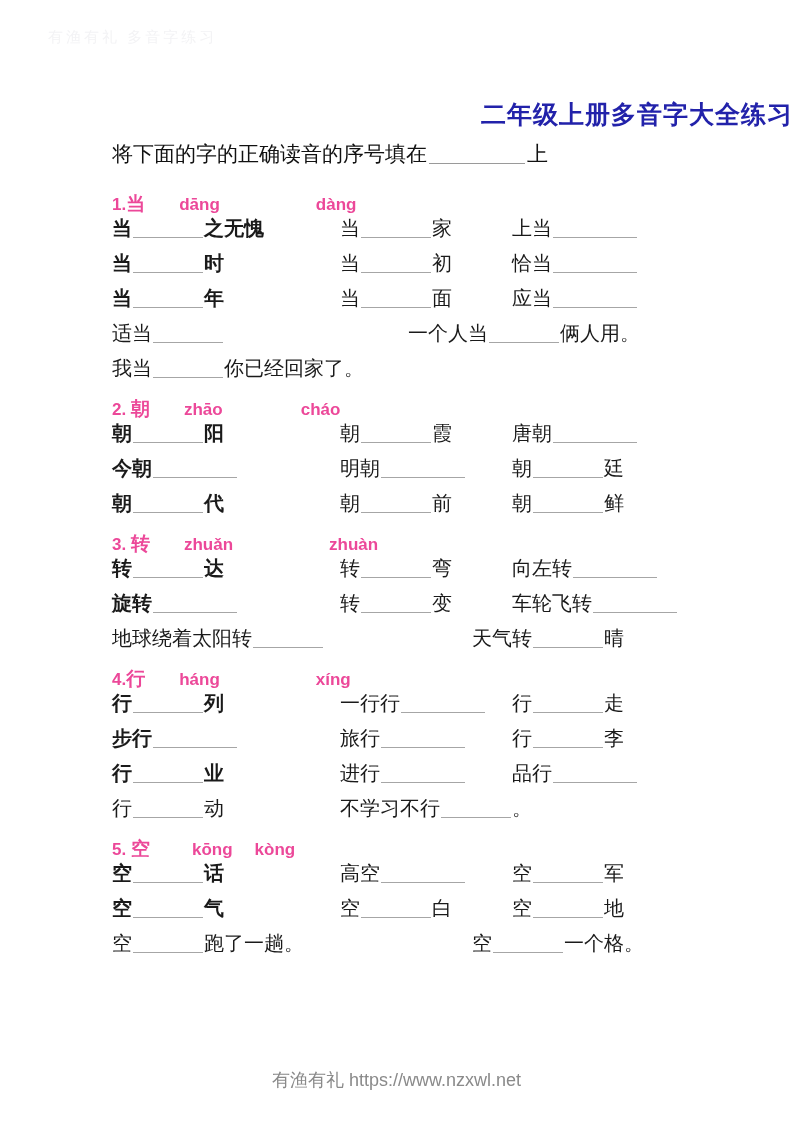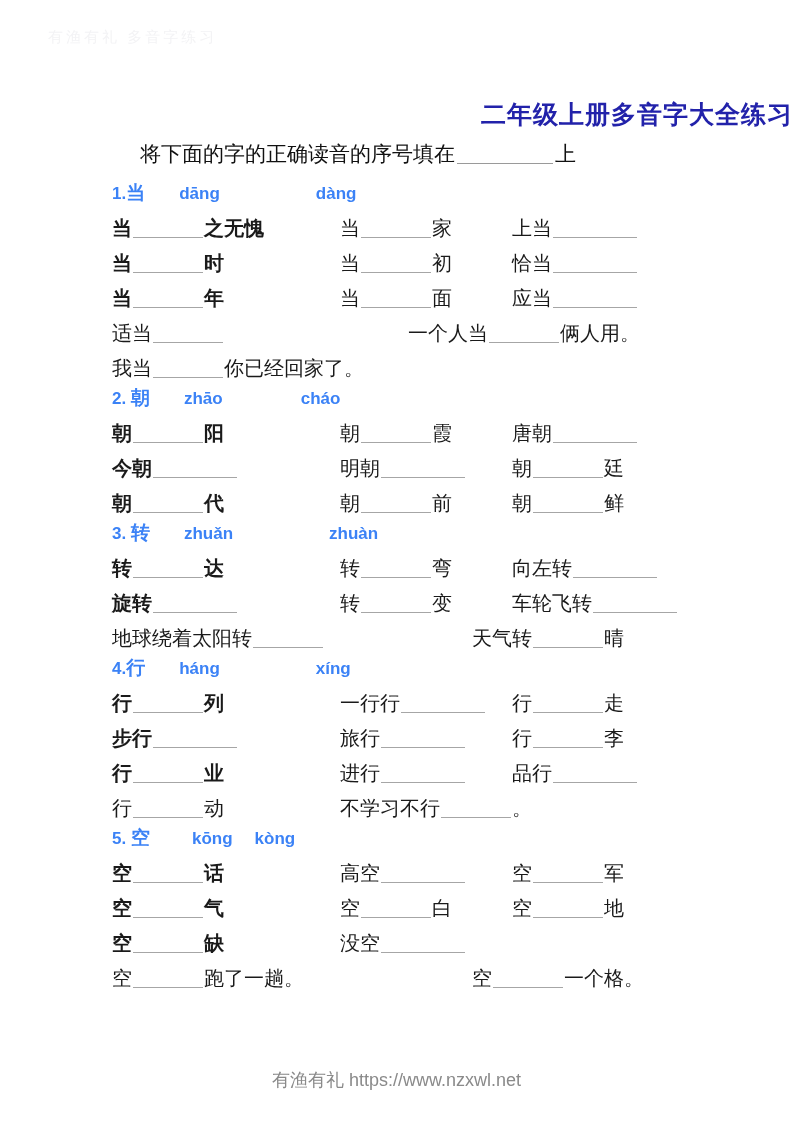--- a/index.html
+++ b/index.html
@@ -56,21 +56,20 @@
   }
 
   
   .instruction {
     position: absolute;
     top: 140px;
     left: 112px;
     font-size: 21px;
     color: #111111;
     white-space: nowrap;
-    margin-left: 28px;
   }
   .instruction .blank {
     display: inline-block;
     width: 96px;
     border-bottom: 1.4px solid #9a9a9a;
     margin: 0 2px;
     vertical-align: -3px;
     height: 18px;
   }
 
@@ -78,25 +77,25 @@
   .content {
     position: absolute;
     top: 183px;
     left: 112px;
     width: 600px;
   }
 
   .section { margin-bottom: 1px; }
 
   .sec-head {
-    color: #3b82f6;
+    color: #ec4899;
     font-weight: bold;
     white-space: nowrap;
     height: 29px;
-    line-height: 20px;
+    line-height: 42px;
   }
   .sec-head .sec-num {
     font-family: "Liberation Sans", sans-serif;
     font-size: 17px;
     font-weight: bold;
   }
   .sec-head .sec-char {
     font-family: "Liberation Serif", "DejaVu Serif", serif;
     font-size: 19px;
     font-weight: bold;
@@ -260,24 +259,20 @@
           <div class="cell c1"><span>空</span><span class="blank b-m"></span><span>话</span></div>
           <div class="cell c2"><span>高空</span><span class="blank b-l"></span><span></span></div>
           <div class="cell c3"><span>空</span><span class="blank b-m"></span><span>军</span></div>
         </div>
         <div class="row">
           <div class="cell c1"><span>空</span><span class="blank b-m"></span><span>气</span></div>
           <div class="cell c2"><span>空</span><span class="blank b-m"></span><span>白</span></div>
           <div class="cell c3"><span>空</span><span class="blank b-m"></span><span>地</span></div>
         </div>
         <div class="row">
-          <div class="cell c1"><span>空</span><span class="blank b-m"></span><span>缺</span></div>
-          <div class="cell c2"><span>没空</span><span class="blank b-l"></span><span></span></div>
-        </div>
-        <div class="row">
           <div class="cell w1"><span>空</span><span class="blank b-m"></span><span>跑了一趟。</span></div>
           <div class="cell w2c"><span>空</span><span class="blank b-m"></span><span>一个格。</span></div>
         </div>
       </div>
     </div>
 
   <div class="footer">有渔有礼 https://www.nzxwl.net</div>
 
 </div>
 

